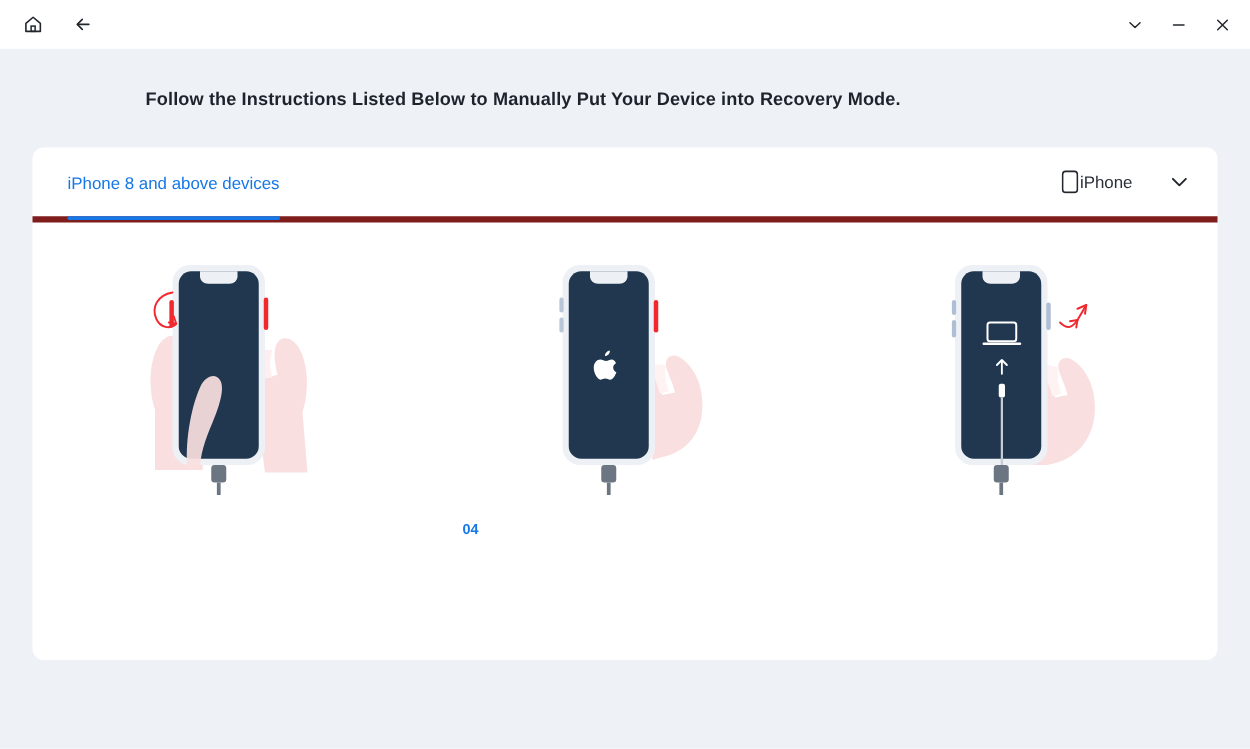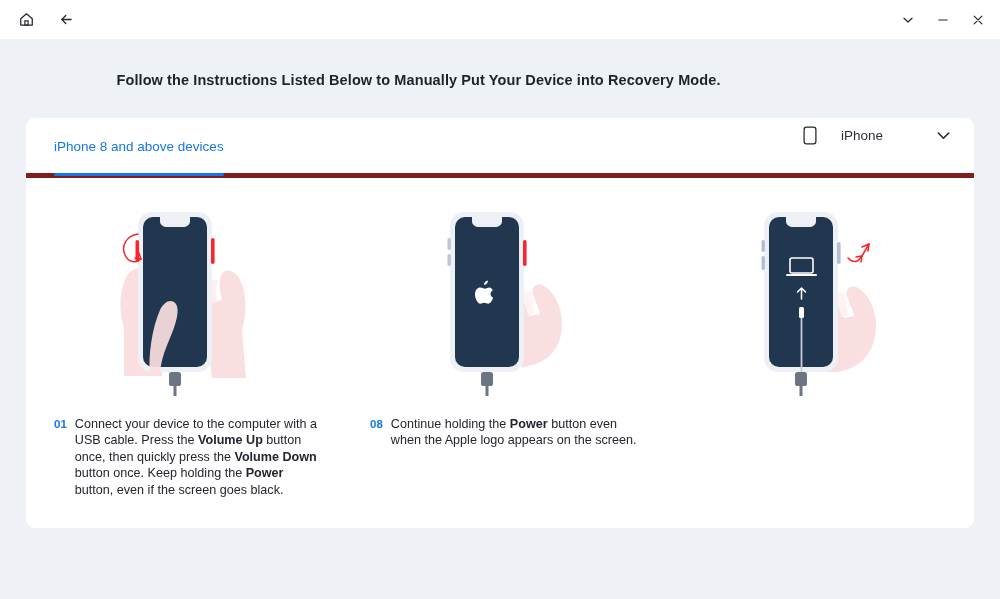--- a/index.html
+++ b/index.html
@@ -107,24 +107,24 @@
     right: 0;
     bottom: -22px;
     height: 3px;
     background: #1677e8;
     border-radius: 2px;
   }
 
   .device-select {
     position: absolute;
     right: 22px;
-    top: 8px;
-    display: flex;
-    align-items: center;
-    gap: 24px;
+    top: 18px;
+    display: flex;
+    align-items: center;
+    gap: 1px;
     cursor: pointer;
   }
   .device-label {
     font-size: 13.5px;
     color: #2a2f38;
   }
   .device-chev { margin-left: 28px; display:flex; align-items:center; }
 
   
   .steps {
@@ -247,24 +247,20 @@
 
           <path d="M56 175 C54 156 58 128 66 110 C70 101 78 98 82 104 C86 110 82 124 76 138 C70 152 66 164 66 176 Z" fill="#fadfe0" opacity="0.92"></path>
 
           <path d="M44 34 C32 36 27 46 31 55 C34 62 42 64 47 59" fill="none" stroke="#f3282f" stroke-width="1.5" stroke-linecap="round"></path>
           <path d="M47 59 L41 58 M47 59 L45 53" fill="none" stroke="#f3282f" stroke-width="1.5" stroke-linecap="round"></path>
 
           <rect x="75" y="172" width="12" height="14" rx="2.6" fill="#6b7682"></rect>
           <rect x="79.5" y="186" width="3" height="10" fill="#6b7682"></rect>
         </svg>
       </div>
-      <div class="step-text-wrap">
-        <div class="step-num">01</div>
-        <div class="step-body">Connect your device to the computer with a USB cable. Press the <b>Volume Up</b> button once, then quickly press the <b>Volume Down</b> button once. Keep holding the <b>Power</b> button, even if the screen goes black.</div>
-      </div>
     </div>
 
     <div class="step">
       <div class="illus">
         <svg width="180" height="196" viewBox="0 0 180 196">
 
           <path d="M118 166 C140 162 152 146 152 124 C152 106 144 92 134 86 C128 82 121 86 123 94 C125 101 129 108 130 114 L120 116 C117 103 112 92 105 88 C98 84 92 89 94 97 C96 107 104 118 110 130 L112 168 Z" fill="#fadfe0"></path>
           <path d="M123 92 C121 99 123 107 125 113 L118 115 C115 105 112 96 108 91 Z" fill="#fff2f3"></path>
 
           <rect x="40" y="12" width="74" height="160" rx="14" fill="#edf1f6"></rect>
@@ -279,22 +275,21 @@
           <g transform="translate(66,80)">
             <path d="M13.6 7.6 c-2.1 0 -3.2 1.1 -4.7 1.1 c-1.6 0 -2.9 -1.1 -4.7 -1.1 c-2.6 0 -5.2 2.4 -5.2 6.8 c0 4.3 3.1 9.3 5.3 9.3 c1.3 0 2.1 -0.9 3.9 -0.9 c1.8 0 2.4 0.9 3.9 0.9 c2.3 0 4.4 -3.8 5 -6 c-3 -1.2 -3.6 -5.6 -0.3 -7.2 c-0.8 -1.8 -2.3 -2.9 -3.2 -2.9 Z" fill="#ffffff"></path>
             <path d="M11.9 0.4 c-1.9 0.2 -4 1.9 -3.9 4.4 c2 0.1 4.1 -1.9 3.9 -4.4 Z" fill="#ffffff"></path>
           </g>
 
           <rect x="71" y="172" width="12" height="14" rx="2.6" fill="#6b7682"></rect>
           <rect x="75.5" y="186" width="3" height="10" fill="#6b7682"></rect>
         </svg>
       </div>
       <div class="step-text-wrap">
-        <div class="step-num">08</div>
-        <div class="step-body">Continue holding the <b>Power</b> button even when the Apple logo appears on the screen.</div>
+        <div class="step-num">04</div>
       </div>
     </div>
 
     <div class="step">
       <div class="illus">
         <svg width="180" height="196" viewBox="0 0 180 196">
 
           <path d="M112 172 C136 168 150 150 150 126 C150 108 142 94 132 88 C126 84 119 88 121 96 C123 103 127 110 128 116 L118 118 C115 104 104 90 96 86 C89 82 84 88 86 96 C88 106 96 112 92 128 C88 146 92 160 100 172 Z" fill="#fadfe0"></path>
           <path d="M121 94 C119 101 121 109 123 115 L116 117 C113 107 108 95 100 89 Z" fill="#fff2f3"></path>
 

